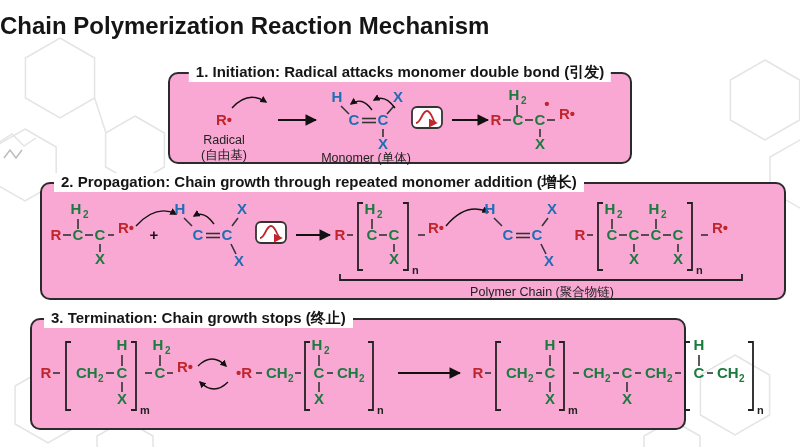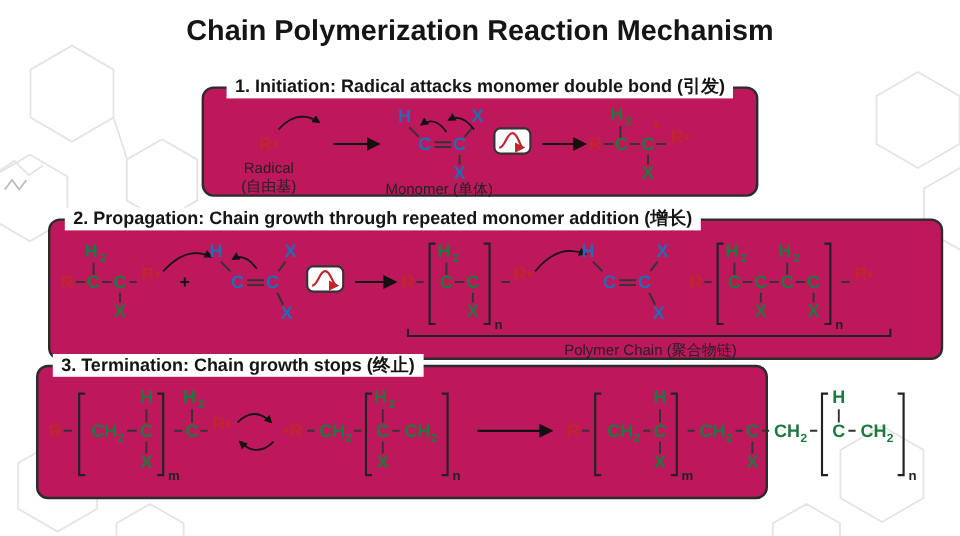--- a/index.html
+++ b/index.html
@@ -1,23 +1,23 @@
 <!DOCTYPE html>
 <html style="--red: #c0262c; --blue: #1f6eb5; --green: #1d7a3e; --ink: #151515; --box_border: #2b2b2b; --hex: #e4e4e4;"><head>
 <meta charset="utf-8">
 <style>
   *{margin:0;padding:0;box-sizing:border-box}
   html,body{width:800px;height:447px}
   body{position:relative;background:#fff;overflow:hidden;
        font-family:"Liberation Sans","DejaVu Sans",sans-serif;color:#151515}
   .bg{position:absolute;inset:0;z-index:0}
-  .title{position:absolute;top:12px;left:0;width:100%;text-align:center;
+  .title{position:absolute;top:12px;left:0;width:100%;text-align:left;
          font-size:24px;font-weight:bold;color:var(--ink,#151515);z-index:2}
   .sec{position:absolute;border:2px solid var(--box_border,#2b2b2b);
-       border-radius:10px;background:#be185d;z-index:1}
+       border-radius:10px;background:#f9a8d4;z-index:1}
   .sec-h{position:absolute;top:-11px;background:#fff;padding:0 7px;
          font-weight:bold;font-size:15px;color:var(--ink,#151515);white-space:nowrap}
   .center-h{left:50%;transform:translateX(-50%)}
   .left-h{left:12px}
   .sec svg{position:absolute;inset:0;display:block}
   svg text{font-family:"Liberation Sans","DejaVu Sans",sans-serif;
            font-weight:bold;font-size:15px;text-anchor:middle}
   text.sub{font-size:10px;text-anchor:start}
   text.ssub{font-size:11px;text-anchor:start;fill:#222}
   text.start{text-anchor:start}
@@ -220,21 +220,21 @@
       <text x="654" y="90" class="ssub">n</text>
       <line class="bond" x1="659" y1="51" x2="666" y2="51"></line>
       <text x="678" y="49" class="red">R•</text>
     </g>
 
     <path class="brk" d="M 298,90 L 298,96 L 700,96 L 700,90"></path>
     <text x="500" y="112" class="lbl">Polymer Chain (聚合物链)</text>
   </svg>
 </div>
 
-<div class="sec" style="left:30px;top:304px;width:610px;height:112px">
+<div class="sec" style="left:30px;top:318px;width:656px;height:112px">
   <div class="sec-h left-h">3. Termination: Chain growth stops (终止)</div>
   <svg viewBox="0 0 742 112" width="742" height="112">
 
     <g>
       <text x="14" y="58" class="red">R</text>
       <line class="bond" x1="21" y1="53" x2="28" y2="53"></line>
       <path class="brk" d="M 39,22 L 34,22 L 34,90 L 39,90"></path>
       <text x="44" y="58" class="green start">CH</text>
       <text x="66" y="62" class="sub green">2</text>
       <line class="bond" x1="74" y1="53" x2="82" y2="53"></line>

